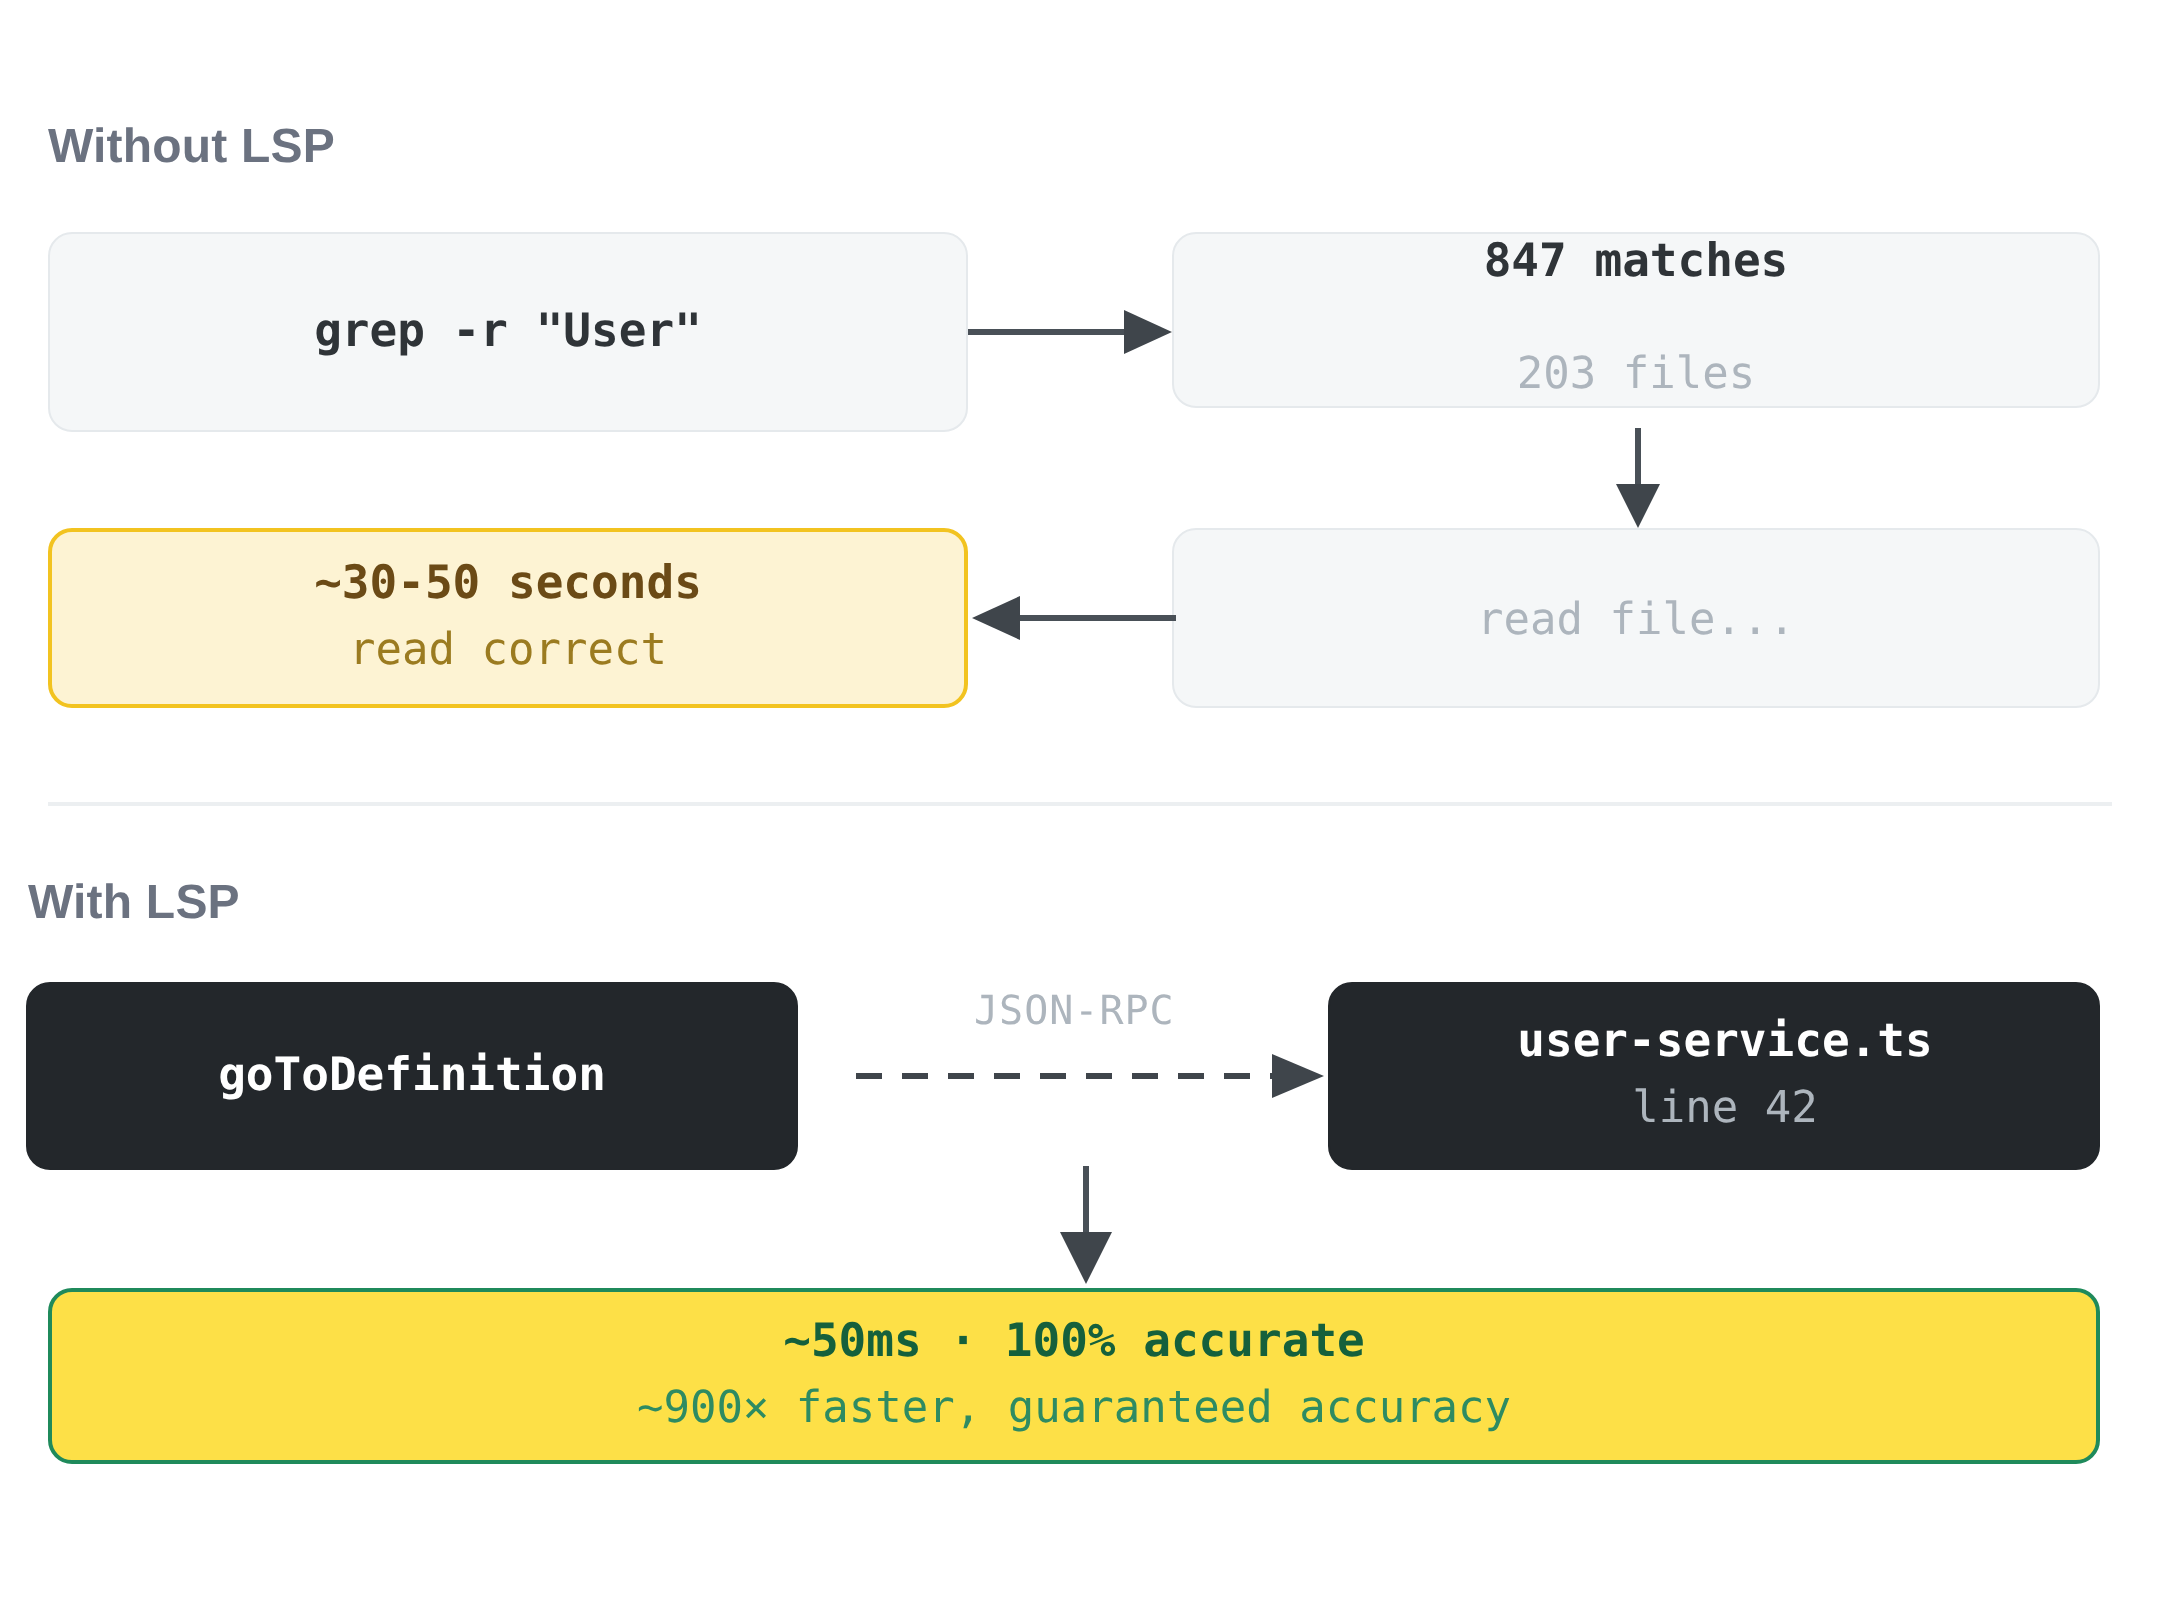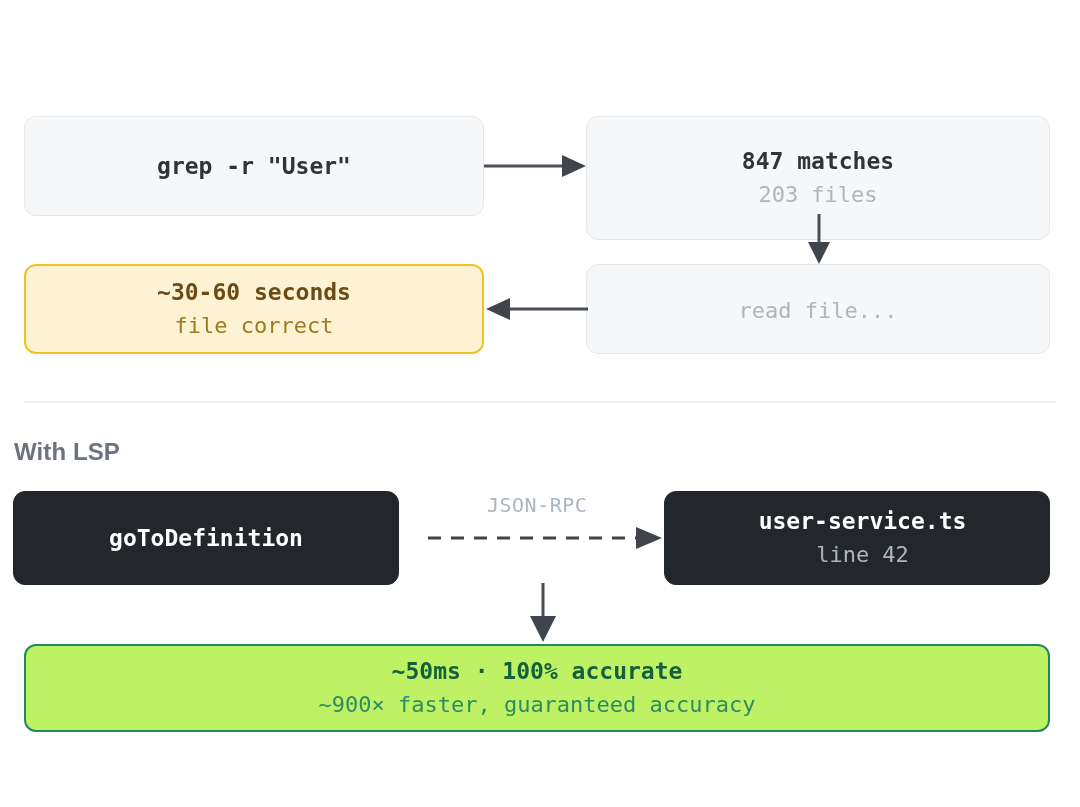--- a/index.html
+++ b/index.html
@@ -78,29 +78,29 @@
   
   .node.dark {
     background: #23272b;
     border: 1.5px solid #23272b;
   }
   .node.dark .primary   { color: #ffffff; }
   .node.dark .secondary { color: #adb5bd; }
 
   
   .node.success {
-    background: #bef264;
+    background: #fde047;
     border: 2.5px solid #1f8a5b;
   }
   .node.success .primary   { color: #15603c; }
   .node.success .secondary { color: #2e8b62; }
 
   
   #node-grep        { left: 24px;  top: 116px; width: 460px; height: 100px; }
-  #node-matches     { left: 586px; top: 116px; width: 464px; height: 124px; }
+  #node-matches     { left: 586px; top: 116px; width: 464px; height: 88px; justify-content: space-between; }
   #node-filter      { left: 586px; top: 264px; width: 464px; height: 90px;  }
   #node-seconds     { left: 24px;  top: 264px; width: 460px; height: 90px;  }
 
   #node-gotodef     { left: 13px;  top: 491px; width: 386px; height: 94px;  }
   #node-userservice { left: 664px; top: 491px; width: 386px; height: 94px; padding-left: 11px;  }
   #node-result      { left: 24px;  top: 644px; width: 1026px; height: 88px; }
 
   
   .connector {
     position: absolute;
@@ -127,37 +127,38 @@
     color: #adb5bd;
     white-space: nowrap;
     letter-spacing: 0.5px;
   }
 </style>
 </head>
 <body>
 
 <div class="canvas">
 
+  <div class="section-title" id="title-without">Without LSP</div>
 
   <div class="node neutral" id="node-grep">
     <div class="primary">grep -r "User"</div>
   </div>
 
   <div class="node neutral" id="node-matches">
     <div class="primary">847 matches</div>
     <div class="secondary">203 files</div>
   </div>
 
   <div class="node neutral" id="node-filter">
     <div class="secondary">read file...</div>
   </div>
 
   <div class="node warn" id="node-seconds">
-    <div class="primary">~30-60 seconds</div>
-    <div class="secondary">file correct</div>
+    <div class="primary">~30-50 seconds</div>
+    <div class="secondary">read correct</div>
   </div>
 
   <svg class="connector" style="left:484px; top:146px;" width="104" height="40">
     <line x1="0" y1="20" x2="80" y2="20" stroke="#495057" stroke-width="3"></line>
     <polygon points="78,9 102,20 78,31" fill="#3f454b"></polygon>
   </svg>
 
   <svg class="connector" style="left:800px; top:214px;" width="40" height="52">
     <line x1="19" y1="0" x2="19" y2="30" stroke="#495057" stroke-width="3"></line>
     <polygon points="8,28 30,28 19,50" fill="#3f454b"></polygon>

